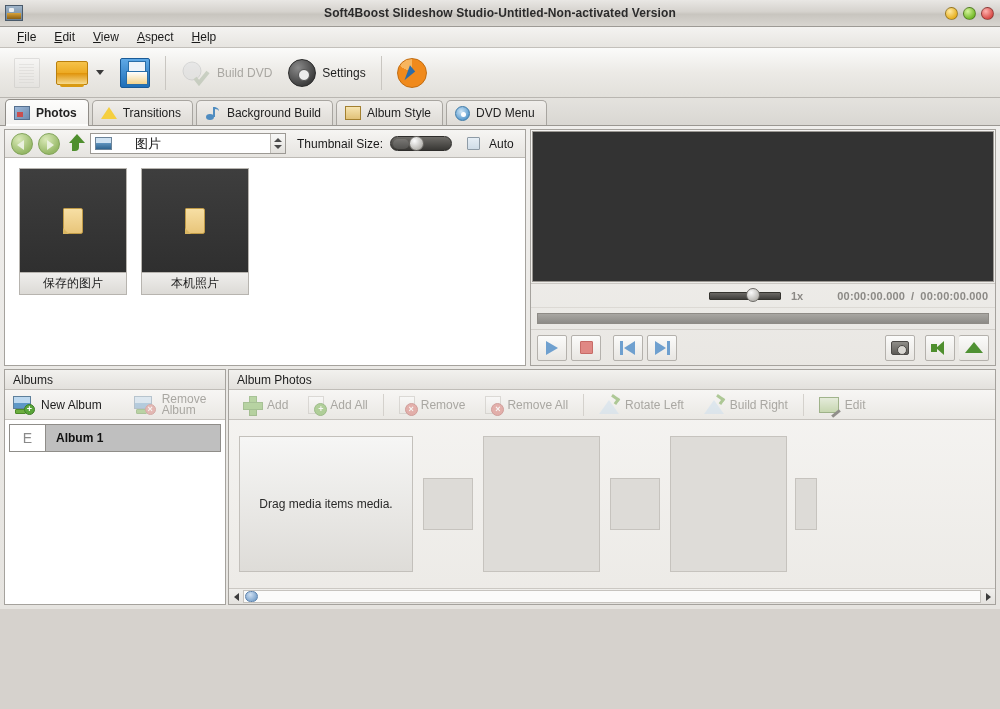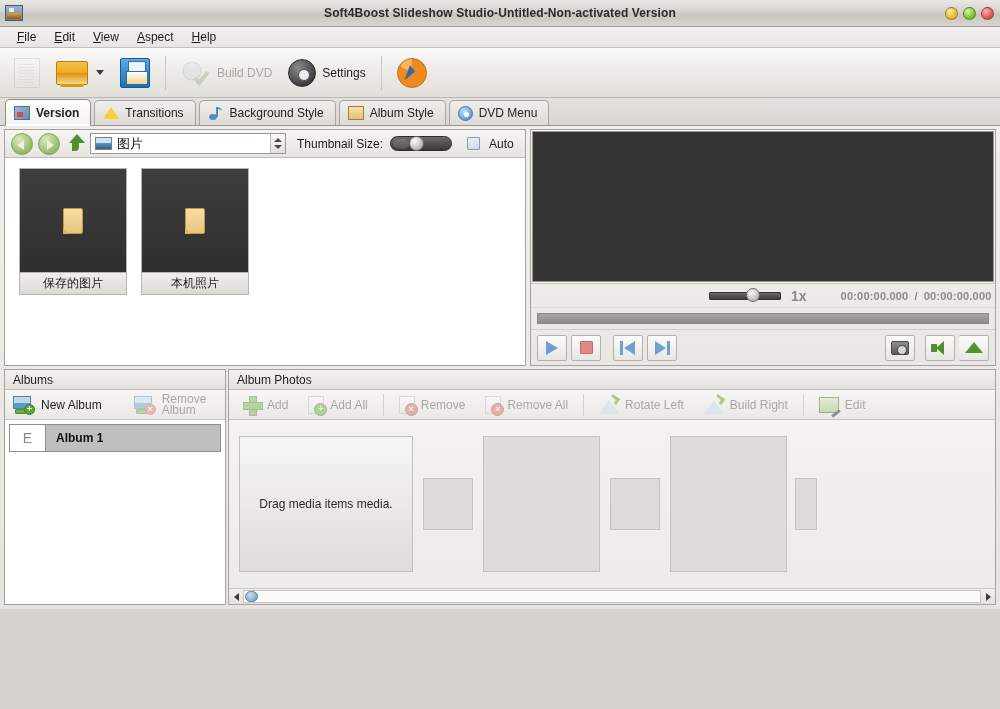--- a/index.html
+++ b/index.html
@@ -190,21 +190,21 @@
     content:""; position:absolute; left:4px; top:0; width:0;height:0;
     border-left:8px solid transparent; border-right:8px solid transparent;
     border-bottom:9px solid #4f8f2e;
   }
   .nav-up:after {
     content:""; position:absolute; left:7px; top:8px; width:7px;height:9px; background:#4f8f2e;
     border-bottom-right-radius:4px;
   }
   .pathbox {
     flex: 0 0 196px; height: 21px; background: #fff; border: 1px solid #9c9994;
-    display: flex; align-items: center; padding-left: 4px; gap: 5px;
+    display: flex; align-items: center; padding-left: 4px; gap: 23px;
   }
   .path-ic { width: 17px; height: 13px; border: 1px solid #6d8499;
     background: linear-gradient(#cfe2f2 45%, #5f93bd 46%, #2e6490); }
   .path-text { font-size: 13px; color: #111; flex: 1; }
   .spin { width: 15px; height: 19px; background: linear-gradient(#f8f8f7,#e2e0dc);
     border-left: 1px solid #bcb9b4; display:flex; flex-direction:column;
     align-items:center; justify-content:center; gap:3px; }
   .spin i { display:block; width:0;height:0; border-left:4px solid transparent;
     border-right:4px solid transparent; }
   .spin i.u { border-bottom:4px solid #4a4a4a; }
@@ -286,21 +286,21 @@
   }
   .speed-track {
     width: 72px; height: 8px; margin-left: 178px;
     background: linear-gradient(#6a6864, #3f3e3b); border: 1px solid #35342f; border-radius: 1px;
     position: relative;
   }
   .speed-knob {
     position: absolute; left: 36px; top: -5px; width: 14px; height: 14px; border-radius: 50%;
     background: radial-gradient(circle at 35% 30%, #fafafa, #b8b6b1 75%); border: 1px solid #6b6965;
   }
-  .speed-x { font-size: 14px; font-weight: bold; color: #8b8985; margin-left: 10px; }
+  .speed-x { font-size: 11px; font-weight: bold; color: #8b8985; margin-left: 10px; }
   .timecode { font-size: 11px; font-weight: bold; color: #8b8985; margin-left: 34px; letter-spacing: .2px; }
   .seekrow { height: 22px; flex: 0 0 22px; display:flex; align-items:center; padding: 0 6px;
     border-top: 1px solid #dcd9d4; }
   .seekbar { flex: 1 1 auto; height: 11px; border: 1px solid #8e8b86;
     background: linear-gradient(#a8a6a2, #8d8b87); }
   .transport {
     height: 36px; flex: 0 0 36px; display: flex; align-items: center;
     padding: 0 6px; gap: 4px; border-top: 1px solid #d2cfca;
   }
   .tbtn {
@@ -491,35 +491,35 @@
     </div>
     <div class="tb-sep"></div>
     <div class="tb-btn">
       <span class="ic ic-cursor"></span>
     </div>
   </div>
 
   <div class="tabstrip">
     <div class="tab active">
       <span class="tabicon ti-photos"></span>
-      <span>Version</span>
+      <span>Photos</span>
     </div>
     <div class="tab">
       <span class="tabicon ti-star"></span>
       <span>Transitions</span>
     </div>
     <div class="tab">
       <span class="tabicon ti-note">
         <svg width="16" height="14" viewBox="0 0 16 14">
             <ellipse cx="5" cy="11" rx="4" ry="3" fill="#4f8cc0"></ellipse>
             <rect x="8" y="1" width="2" height="10" fill="#4f8cc0"></rect>
             <path d="M10 1 q4 1 4 4 q-1 -2 -4 -2z" fill="#4f8cc0"></path>
           </svg>
       </span>
-      <span>Background Style</span>
+      <span>Background Build</span>
     </div>
     <div class="tab">
       <span class="tabicon ti-clip"></span>
       <span>Album Style</span>
     </div>
     <div class="tab">
       <span class="tabicon ti-disc"></span>
       <span>DVD Menu</span>
     </div>
   </div>

